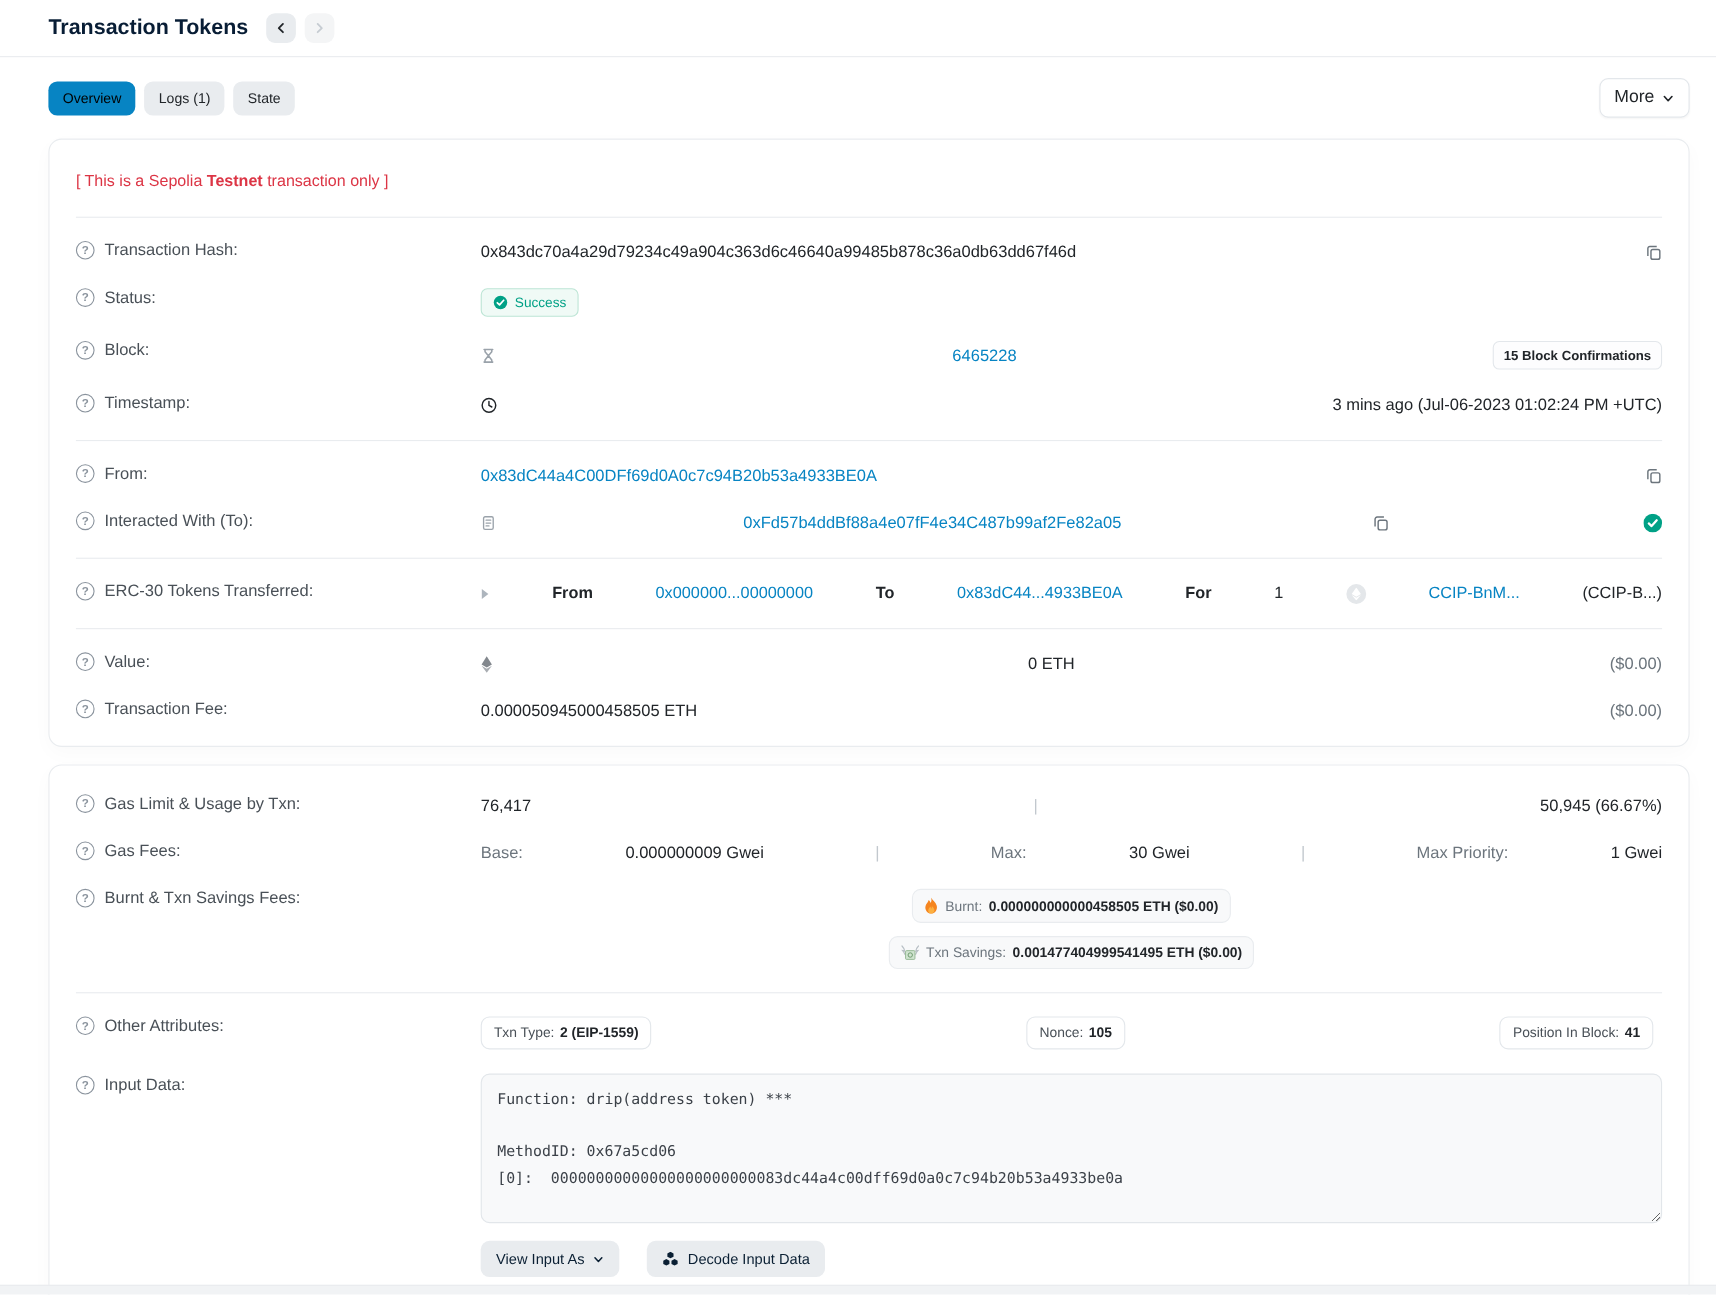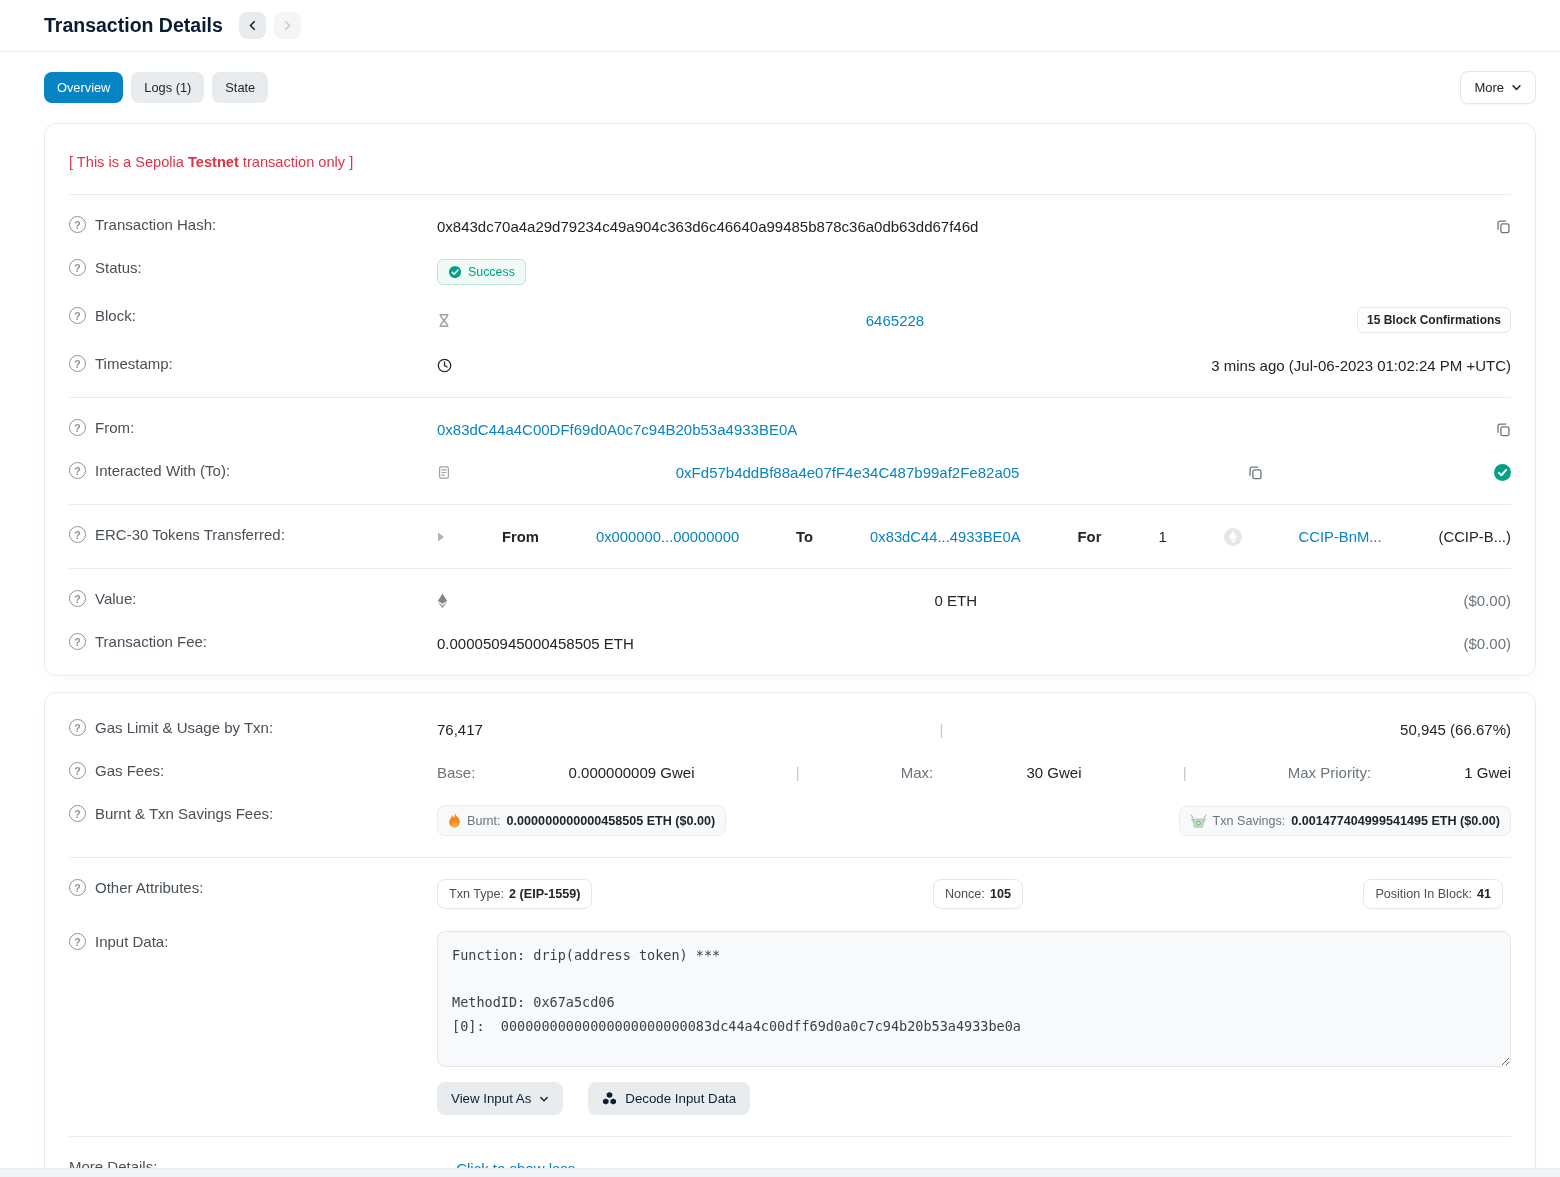--- a/index.html
+++ b/index.html
@@ -16,22 +16,22 @@
   .topbar { display:flex; align-items:center; gap:10px; padding:12px 24px 12px 44px; border-bottom:1px solid #e9ecef; }
   .page-title { font-size:19.5px; font-weight:700; color:#081d35; }
   .pager { display:flex; gap:8px; margin-left:6px; }
   .pager-btn { width:27px; height:27px; border:none; border-radius:8px; background:#e9ecef; color:#212529; display:flex; align-items:center; justify-content:center; cursor:pointer; }
   .pager-btn.disabled { background:#f4f5f6; color:#c6ccd2; cursor:default; }
 
   
   .tabs-row { display:flex; align-items:center; justify-content:space-between; padding:19px 24px 19px 44px; }
   .tabs { display:flex; gap:8px; }
   .tab { border:none; border-radius:8px; padding:8px 13px; font-size:12.8px; font-weight:500; background:#e9ecef; color:#212529; cursor:pointer; font-family:inherit; }
-  .tab.active { background:#0784c3; color:#ffffff; }
-  .more-btn { display:flex; align-items:center; gap:7px; background:#fff; border:1px solid #e3e7eb; border-radius:8px; padding:8px 13px; font-size:13px; color:#212529; cursor:pointer; font-family:inherit; box-shadow:0 1px 2px rgba(0,0,0,.04); }
+  .tab.active { background:#0784c3; color:#000000; }
+  .more-btn { display:flex; align-items:center; gap:7px; background:#fff; border:1px solid #e3e7eb; border-radius:8px; padding:8px 13px; font-size:16px; color:#212529; cursor:pointer; font-family:inherit; box-shadow:0 1px 2px rgba(0,0,0,.04); }
 
   
   .card { margin:0 24px 16px 44px; border:1px solid #e9ecef; border-radius:12px; padding:10px 24px; box-shadow:0 6px 18px rgba(0,0,0,.025); background:#fff; }
   .divider { border-top:1px solid #e9ecef; margin:10px 0; }
 
   .notice { padding:20px 0 14px 0; color:#dc3545; font-size:14.6px; }
   .notice b { font-weight:700; }
 
   .row { display:flex; align-items:flex-start; padding:11px 0; }
   .row-label { flex:0 0 368px; display:flex; align-items:center; gap:9px; color:#495057; }
@@ -64,21 +64,21 @@
   .erc-line b { font-weight:700; }
   .token-circle { width:18px; height:18px; border-radius:50%; background:#e4e7ea; display:inline-flex; align-items:center; justify-content:center; }
 
   .more-details-label { color:#495057; }
   .bottom-strip { position:absolute; left:0; bottom:0; width:100%; height:9px; background:#f1f3f5; border-top:1px solid #e9ecef; }
 </style>
 </head>
 <body>
 
 <div class="topbar">
-  <h1 class="page-title">Transaction Details</h1>
+  <h1 class="page-title">Transaction Tokens</h1>
   <div class="pager">
     <button class="pager-btn">
       <span class="icon">
         <svg width="11" height="11" viewBox="0 0 16 16" fill="none" stroke="currentColor" stroke-width="2.4" stroke-linecap="round" stroke-linejoin="round">
             <polyline points="10.5,2.5 5,8 10.5,13.5"></polyline>
           </svg>
       </span>
     </button>
     <button class="pager-btn disabled">
       <span class="icon">
@@ -317,21 +317,21 @@
       <span class="muted">Max Priority:</span>
       <span>1 Gwei</span>
     </div>
   </div>
 
   <div class="row">
     <div class="row-label">
       <span class="q"></span>
       <span>Burnt &amp; Txn Savings Fees:</span>
     </div>
-    <div class="row-value" style="gap:12px;">
+    <div class="row-value" style="gap:12px;flex-direction:column;">
       <span class="fee-badge">
         <span class="icon">
           <svg width="13" height="15" viewBox="0 0 13 15">
               <path d="M6.5 0C7.5 2.5 10.8 4.2 11.6 7.3 12.5 10.8 10 14.5 6.5 14.5 3 14.5 0.5 11 1.4 7.6 2 5.3 3.8 4.4 4.3 2.2 5.3 3 5.8 3.9 5.9 5 7 3.7 6.9 1.8 6.5 0Z" fill="#f5851f"></path>
               <path d="M6.5 14.5c-1.8 0-3-1.6-2.6-3.3.3-1.3 1.4-1.8 1.7-3 .6.6.8 1.2.8 2 .7-.7.8-1.6.7-2.6 1.2 1.2 2.3 2.4 2.4 4 .1 1.6-1.2 2.9-3 2.9Z" fill="#fcb040"></path>
             </svg>
         </span>
         <span class="lab">Burnt:</span>
         <b>0.000000000000458505 ETH ($0.00)</b>
       </span>

